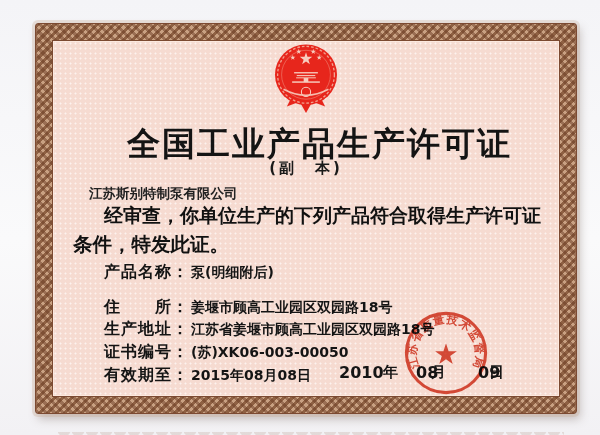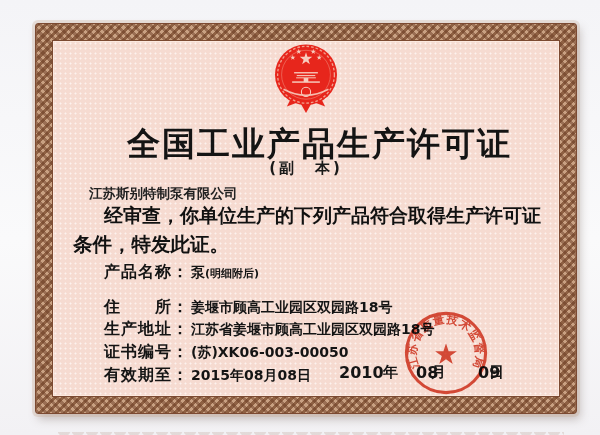--- a/index.html
+++ b/index.html
@@ -37,21 +37,21 @@
     position:absolute;left:0;right:0;top:135px;
     text-align:center;font-size:15px;font-weight:bold;color:#1a1a1a;letter-spacing:3px;
   }
   .company{position:absolute;left:53px;top:161px;font-size:13.5px;font-weight:600;color:#222;}
   .stmt1{position:absolute;left:68px;top:179px;font-size:19px;font-weight:bold;color:#111;white-space:nowrap;}
   .stmt2{position:absolute;left:37px;top:207px;font-size:19.5px;font-weight:bold;color:#111;white-space:nowrap;}
   .frow{position:absolute;left:68px;white-space:nowrap;color:#141414;}
   .frow .lbl{font-size:16px;font-weight:bold;letter-spacing:1px;}
   .frow .col{font-size:16px;font-weight:bold;}
   .frow .val{font-size:14px;font-weight:bold;margin-left:3px;}
-  .frow .valnote{font-size:11px;font-weight:bold;}
+  .frow .valnote{font-size:14px;font-weight:bold;}
   .r0{top:238px;}.r0 .val{font-size:14px;}
   .r1{top:273px;}.r2{top:295px;}.r3{top:318px;}.r4{top:341px;}
   .note{position:absolute;left:31px;top:360px;font-size:8.5px;font-weight:bold;color:#4e3630;letter-spacing:.5px;}
   .dateline{position:absolute;left:0;top:339px;width:600px;height:22px;}
   .dateline span{position:absolute;top:0;font-weight:bold;color:#151515;}
   .d-num{font-size:16px;}
   .d-unit{font-size:15px;}
   .dy{left:303px;}.dyu{left:347px;}.dm{left:380px;}.dmu{left:395px;}.dd{left:442px;}.ddu{left:453px;}
   .seal{position:absolute;left:366px;top:285px;width:88px;height:88px;mix-blend-mode:multiply;opacity:.9;}
   .paper-edge{

